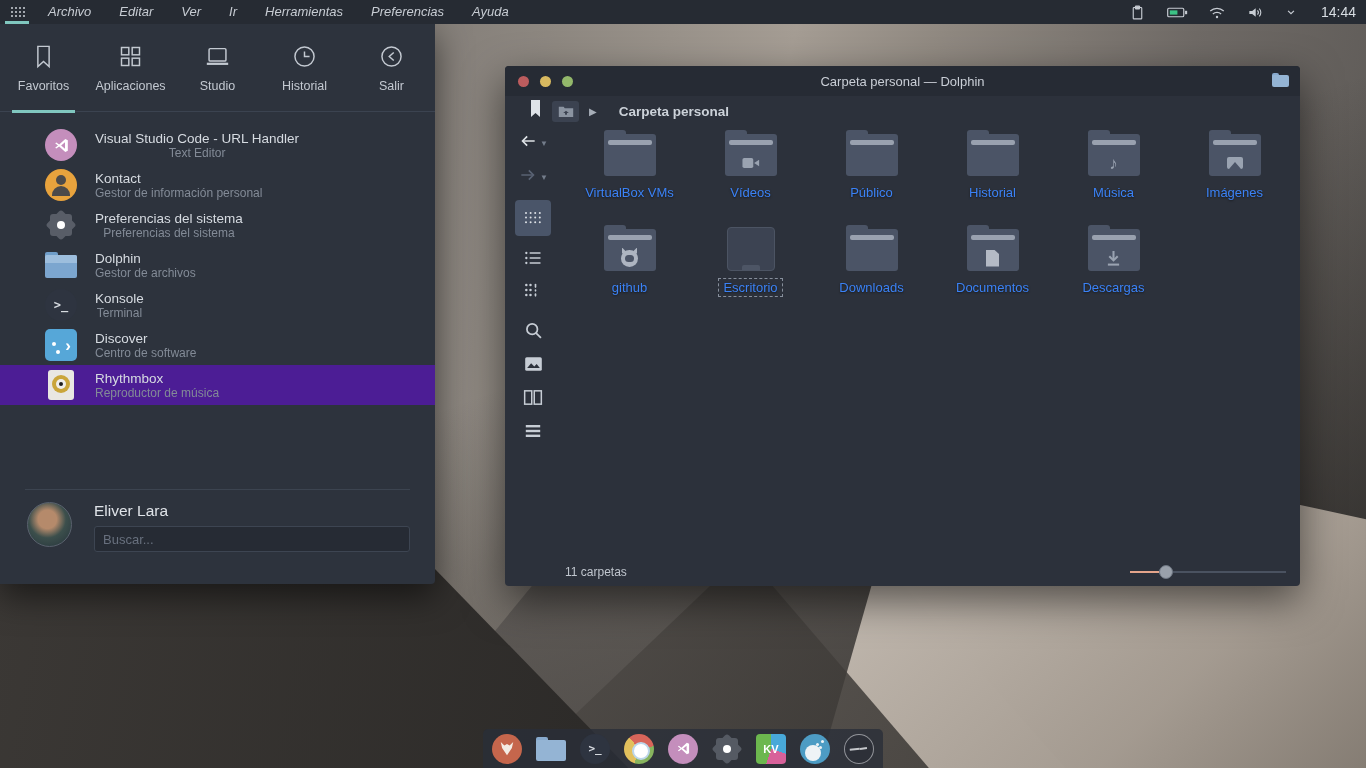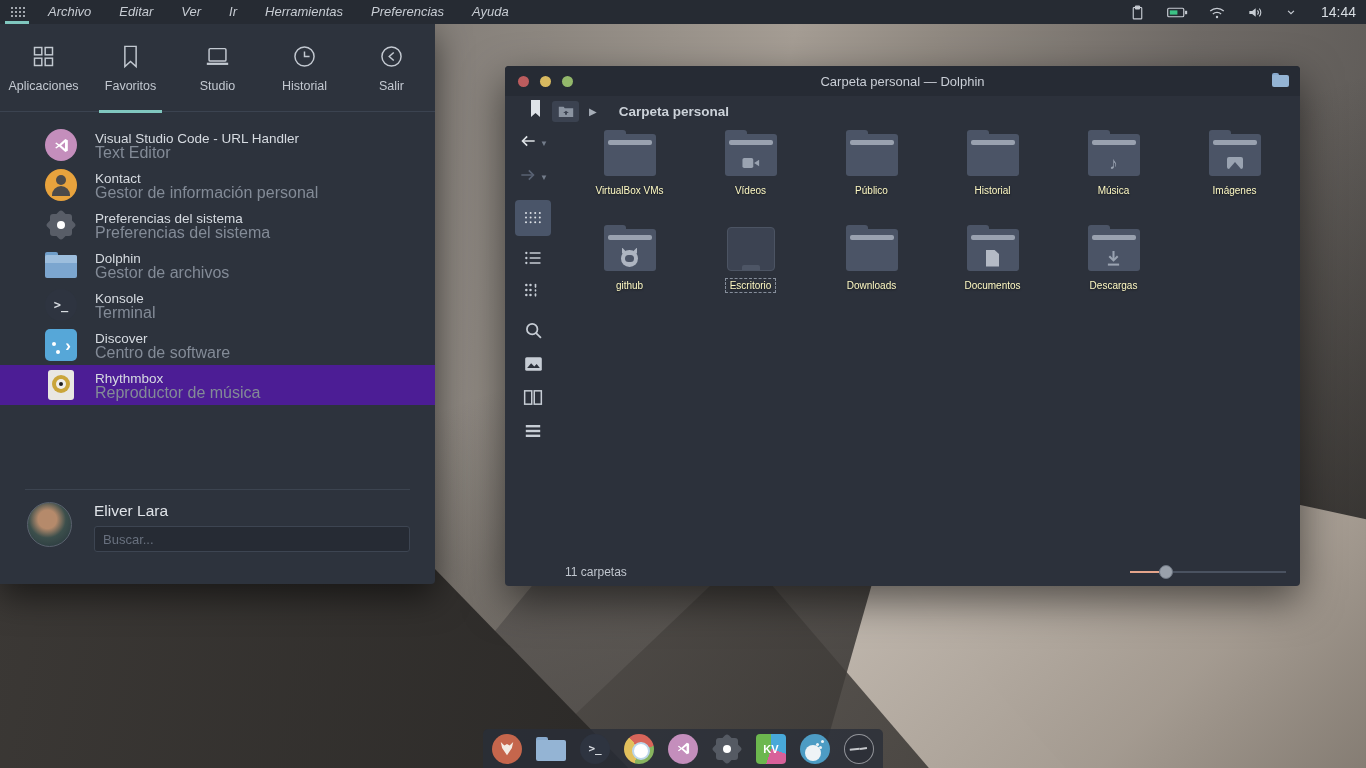--- a/index.html
+++ b/index.html
@@ -41,21 +41,21 @@
     border-radius:0 0 4px 0; box-shadow:0 12px 34px rgba(0,0,0,.55); z-index:30; color:#cdd3da; }
   .tabstrip { display:flex; height:88px; border-bottom:1px solid #3b4350; }
   .tab { flex:1; display:flex; flex-direction:column; align-items:center; justify-content:center; gap:9px;
     color:#c3c9d1; font-size:12.5px; position:relative; cursor:default; }
   .tab svg { width:27px; height:27px; stroke:#c3c9d1; }
   .tab.active::after { content:""; position:absolute; left:12px; right:12px; bottom:-2px; height:3px; background:#80c7bf; }
   .applist { padding-top:13px; }
   .app-row { height:40px; margin:0 0 0 0; display:flex; align-items:center; padding-left:45px; gap:18px; }
   .app-row.selected { background:#4c1d95; }
   .app-text .name { font-size:13.5px; color:#d6dbe1; line-height:15px; }
-  .app-text .desc { font-size:16px; color:#838b97; line-height:14px; }
+  .app-text .desc { font-size:12px; color:#838b97; line-height:14px;text-align:center; }
   .appicon { width:32px; height:32px; flex:0 0 32px; position:relative; }
 
   
   .circ { border-radius:50%; width:32px; height:32px; display:flex; align-items:center; justify-content:center; }
   .ic-vscode { background:#c48ebc; }
   .ic-kontact { background:#e8a33d; position:relative; }
   .ic-kontact .head { position:absolute; left:11px; top:6px; width:10px; height:10px; border-radius:50%; background:#4c4a4a; }
   .ic-kontact .body { position:absolute; left:7px; top:17px; width:18px; height:10px; border-radius:9px 9px 0 0; background:#4c4a4a; }
   .ic-gear { position:relative; width:32px; height:32px; }
   .ic-gear .sq1,.ic-gear .sq2 { position:absolute; left:5px; top:5px; width:22px; height:22px; background:#585d67; border-radius:3px; }
@@ -114,21 +114,21 @@
 
   .gridarea { position:absolute; left:56px; top:60px; right:0; bottom:28px; }
   .frow { position:absolute; left:8px; display:flex; }
   .frow.r1 { top:4px; } .frow.r2 { top:99px; }
   .fcell { width:121px; display:flex; flex-direction:column; align-items:center; gap:5px; }
   .ficon { width:56px; height:48px; position:relative; }
   .fold-tab { position:absolute; left:2px; top:0; width:22px; height:10px; background:#4b5466; border-radius:3px 3px 0 0; }
   .fold-body { position:absolute; left:2px; top:4px; right:2px; bottom:2px; background:#4b5466; border-radius:3px; }
   .fold-band { position:absolute; left:6px; top:10px; right:6px; height:5px; background:#99a1af; border-radius:2px; }
   .fbadge { position:absolute; left:0; right:0; top:18px; bottom:0; display:flex; align-items:center; justify-content:center; color:#9aa3b1; }
-  .flabel { font-size:10px; color:#fef9c3; text-shadow:0 1px 2px rgba(0,0,0,.5); padding:1px 4px; border:1px dashed transparent; }
+  .flabel { font-size:13px; color:#3b82f6; text-shadow:0 1px 2px rgba(0,0,0,.5); padding:1px 4px; border:1px dashed transparent; }
   .flabel.focused { border-color:#868e9b; }
   .note-glyph { font-size:17px; line-height:1; }
   .doc-badge { width:13px; height:17px; background:#b4bac5; clip-path:polygon(0 0,62% 0,100% 26%,100% 100%,0 100%); }
   .desktop-icon { position:absolute; left:4px; top:2px; right:4px; bottom:2px; background:#3c4352; border:1px solid #4c5463; border-radius:4px; }
   .desktop-icon::after { content:""; position:absolute; left:50%; bottom:0; transform:translateX(-50%); width:18px; height:5px; background:#4d5565; border-radius:2px 2px 0 0; }
   .gh-badge { width:17px; height:17px; border-radius:50%; background:#aeb5c1; position:relative; }
   .gh-badge::before, .gh-badge::after { content:""; position:absolute; top:-2px; width:6px; height:6px; background:#aeb5c1;
     clip-path:polygon(0 100%,0 0,100% 100%); }
   .gh-badge::before { left:1px; } .gh-badge::after { right:1px; transform:scaleX(-1); }
   .gh-badge .face { position:absolute; left:4px; top:5px; width:9px; height:7px; border-radius:4px; background:#4b5466; }
@@ -232,34 +232,34 @@
         <svg width="14" height="14" viewBox="0 0 24 24" fill="none" stroke="#c7ccd3" stroke-width="2">
           <polyline points="7 10 12 15 17 10"></polyline>
         </svg>
       </span>
     <span class="clock-text">14:44</span>
   </div>
 </div>
 
 <div class="panel">
   <div class="tabstrip">
+    <div class="tab active">
+      <svg viewBox="0 0 24 24" fill="none" stroke-width="1.3">
+          <path d="M7 3h10v18l-5-4.5L7 21z"></path>
+        </svg>
+      <span>Favoritos</span>
+    </div>
     <div class="tab">
       <svg viewBox="0 0 24 24" fill="none" stroke-width="1.3">
           <rect x="4" y="4" width="6.5" height="6.5"></rect>
           <rect x="13.5" y="4" width="6.5" height="6.5"></rect>
           <rect x="4" y="13.5" width="6.5" height="6.5"></rect>
           <rect x="13.5" y="13.5" width="6.5" height="6.5"></rect>
         </svg>
       <span>Aplicaciones</span>
-    </div>
-    <div class="tab active">
-      <svg viewBox="0 0 24 24" fill="none" stroke-width="1.3">
-          <path d="M7 3h10v18l-5-4.5L7 21z"></path>
-        </svg>
-      <span>Favoritos</span>
     </div>
     <div class="tab">
       <svg viewBox="0 0 24 24" fill="none" stroke-width="1.3">
           <rect x="4.5" y="5" width="15" height="11" rx="1"></rect>
           <path d="M2.5 18.5h19" stroke-width="2"></path>
         </svg>
       <span>Studio</span>
     </div>
     <div class="tab">
       <svg viewBox="0 0 24 24" fill="none" stroke-width="1.3">

